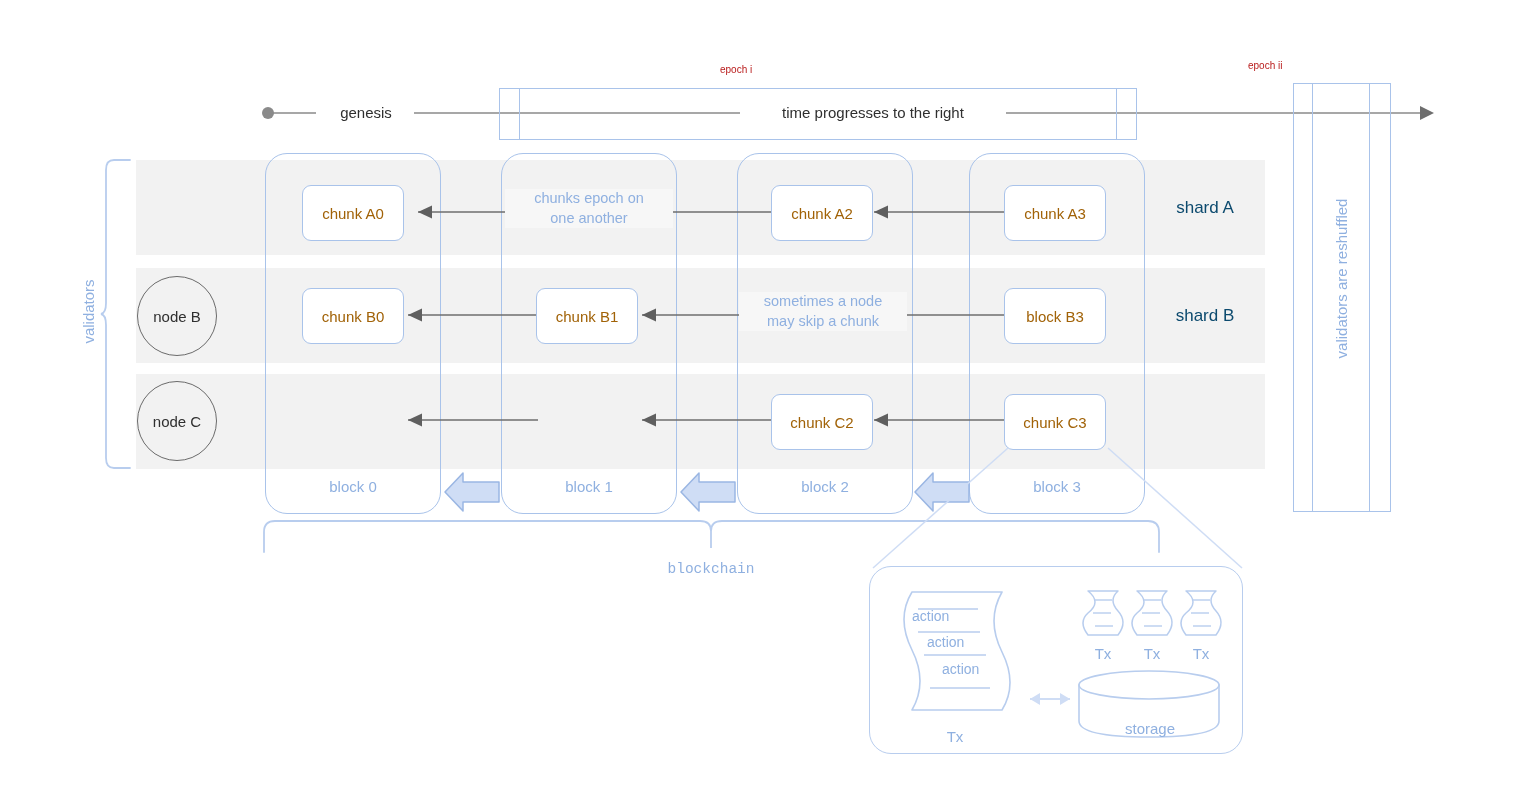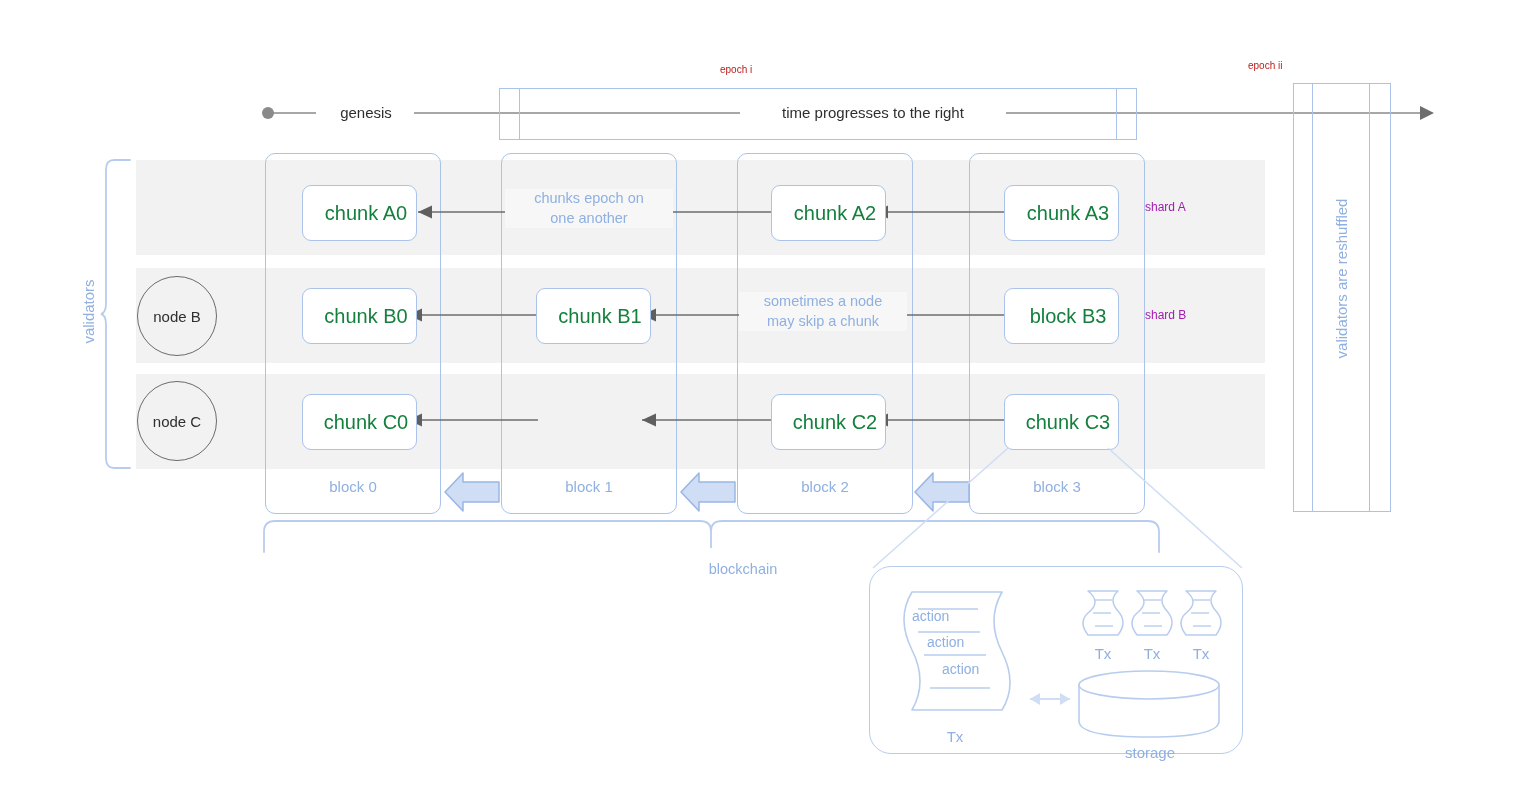--- a/index.html
+++ b/index.html
@@ -15,63 +15,63 @@
     overflow:hidden;
   }
   .abs{position:absolute;}
 
   
   .shard-band{
     background:#f2f2f2;
     height:95px;
   }
   .shard-label{
-    font-size:12px;
-    color:#a21caf;
+    font-size:17px;
+    color:#0c4a6e;
     line-height:95px;
+    text-align:center;
     width:120px;
   }
 
   
   .node-circle{
     width:78px;height:78px;
     border-radius:50%;
     background:#f2f2f2;
     border:1.6px solid #6b6b6b;
     display:flex;align-items:center;justify-content:center;
     font-size:15px;
     color:#2f2f2f;
   }
 
   
   .block-box{
     border:1.4px solid #a9c3ea;
-    border-radius:10px;
+    border-radius:22px;
     background:transparent;
   }
   .block-label{
     font-size:15px;
     color:#8fb0e0;
     text-align:center;
     width:100%;
     position:absolute;
     bottom:18px;
     left:0;
   }
 
   
   .chunk-box{
     width:100px;height:54px;
     border:1.5px solid #a9c3ea;
     border-radius:9px;
     background:#ffffff;
     display:flex;align-items:center;justify-content:center;
-    font-size:20px;
-    color:#15803d;
-    padding-left:13px;
+    font-size:15px;
+    color:#a16207;
   }
 
   
   .epoch-bar{
     border:1.6px solid #a9c3ea;
     background:transparent;
   }
   .epoch-div{
     position:absolute;
     top:0;bottom:0;
@@ -215,21 +215,20 @@
   </svg>
 
   <div class="abs chunk-box" style="left:302px;top:185px;">chunk A0</div>
   <div class="abs chunk-box" style="left:771px;top:185px;">chunk A2</div>
   <div class="abs chunk-box" style="left:1004px;top:185px;">chunk A3</div>
 
   <div class="abs chunk-box" style="left:302px;top:288px;">chunk B0</div>
   <div class="abs chunk-box" style="left:536px;top:288px;">chunk B1</div>
   <div class="abs chunk-box" style="left:1004px;top:288px;">block B3</div>
 
-  <div class="abs chunk-box" style="left:302px;top:394px;">chunk C0</div>
   <div class="abs chunk-box" style="left:771px;top:394px;">chunk C2</div>
   <div class="abs chunk-box" style="left:1004px;top:394px;">chunk C3</div>
 
   <div class="abs annot" style="left:505px;top:189px;width:168px;background:#f7f7f7;">
     <div>chunks epoch on</div>
     <div>one another</div>
   </div>
   <div class="abs annot" style="left:739px;top:292px;width:168px;background:#f7f7f7;">
     <div>sometimes a node</div>
     <div>may skip a chunk</div>
@@ -242,21 +241,21 @@
     <path d="M56 12 L20 12 L20 3 L2 22 L20 41 L20 32 L56 32 Z" fill="#cfddf5" stroke="#9ab6e3" stroke-width="1.5" stroke-linejoin="round"></path>
   </svg>
   <svg class="abs" style="left:913px;top:470px;width:58px;height:44px;">
     <path d="M56 12 L20 12 L20 3 L2 22 L20 41 L20 32 L56 32 Z" fill="#cfddf5" stroke="#9ab6e3" stroke-width="1.5" stroke-linejoin="round"></path>
   </svg>
 
   <svg class="abs" style="left:262px;top:518px;width:900px;height:36px;">
     <path d="M2 34 L2 14 Q2 3 13 3 L438 3 Q449 3 449 13 Q449 3 460 3 L886 3 Q897 3 897 14 L897 34" fill="none" stroke="#b8cdee" stroke-width="1.8" stroke-linecap="round"></path>
     <line x1="449" y1="13" x2="449" y2="30" stroke="#b8cdee" stroke-width="1.8"></line>
   </svg>
-  <div class="abs annot" style="left:663px;top:560px;width:160px;">blockchain</div>
+  <div class="abs annot" style="left:631px;top:560px;width:160px;font-family:Liberation Mono, monospace;">blockchain</div>
 
   <svg class="abs" style="left:860px;top:445px;width:400px;height:135px;">
     <line x1="148" y1="3" x2="13" y2="123" stroke="#cfddf5" stroke-width="1.5"></line>
     <line x1="248" y1="3" x2="382" y2="123" stroke="#cfddf5" stroke-width="1.5"></line>
   </svg>
 
   <div class="abs detail-panel" style="left:869px;top:566px;width:372px;height:186px;"></div>
 
   <svg class="abs" style="left:890px;top:588px;width:130px;height:130px;">
     <path d="M22 4 Q6 30 22 62 Q38 94 22 122 L112 122 Q128 96 112 64 Q96 32 112 4 Z" fill="#ffffff" stroke="#b8cdee" stroke-width="1.6" stroke-linejoin="round"></path>
@@ -297,15 +296,15 @@
   <svg class="abs" style="left:1018px;top:688px;width:64px;height:22px;">
     <line x1="12" y1="11" x2="52" y2="11" stroke="#cfddf5" stroke-width="2.2"></line>
     <path d="M12 11 L22 5 L22 17 Z" fill="#cfddf5"></path>
     <path d="M52 11 L42 5 L42 17 Z" fill="#cfddf5"></path>
   </svg>
 
   <svg class="abs" style="left:1078px;top:669px;width:144px;height:70px;">
     <path d="M1 16 L1 52 Q1 68 71 68 Q141 68 141 52 L141 16 Z" fill="#ffffff" stroke="#b8cdee" stroke-width="1.6"></path>
     <ellipse cx="71" cy="16" rx="70" ry="14" fill="#ffffff" stroke="#b8cdee" stroke-width="1.6"></ellipse>
   </svg>
-  <div class="abs detail-txt" style="left:1084px;top:744px;width:132px;">storage</div>
+  <div class="abs detail-txt" style="left:1084px;top:720px;width:132px;">storage</div>
 
 </div>
 
 </body></html>

